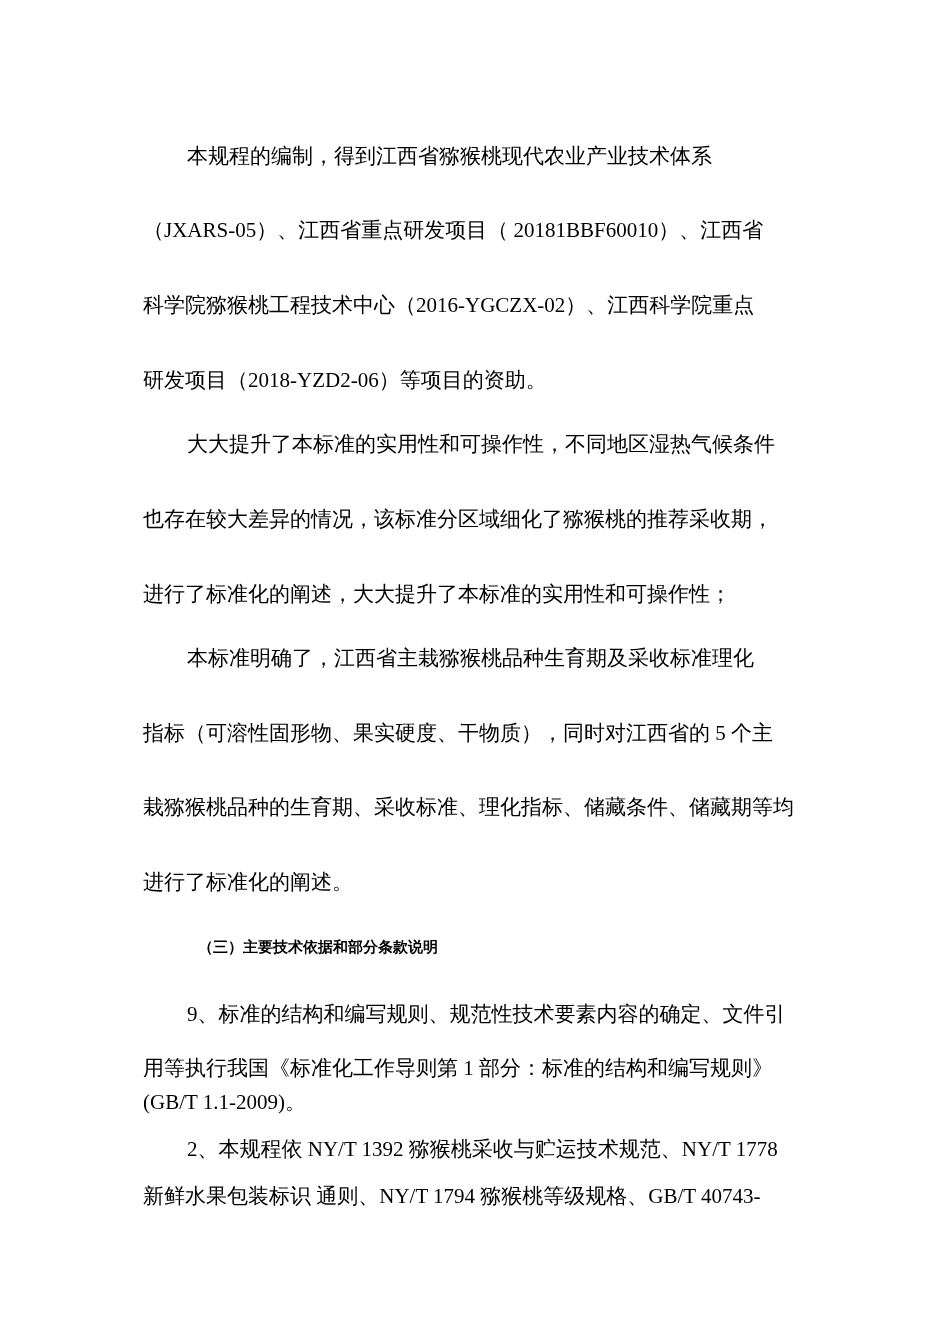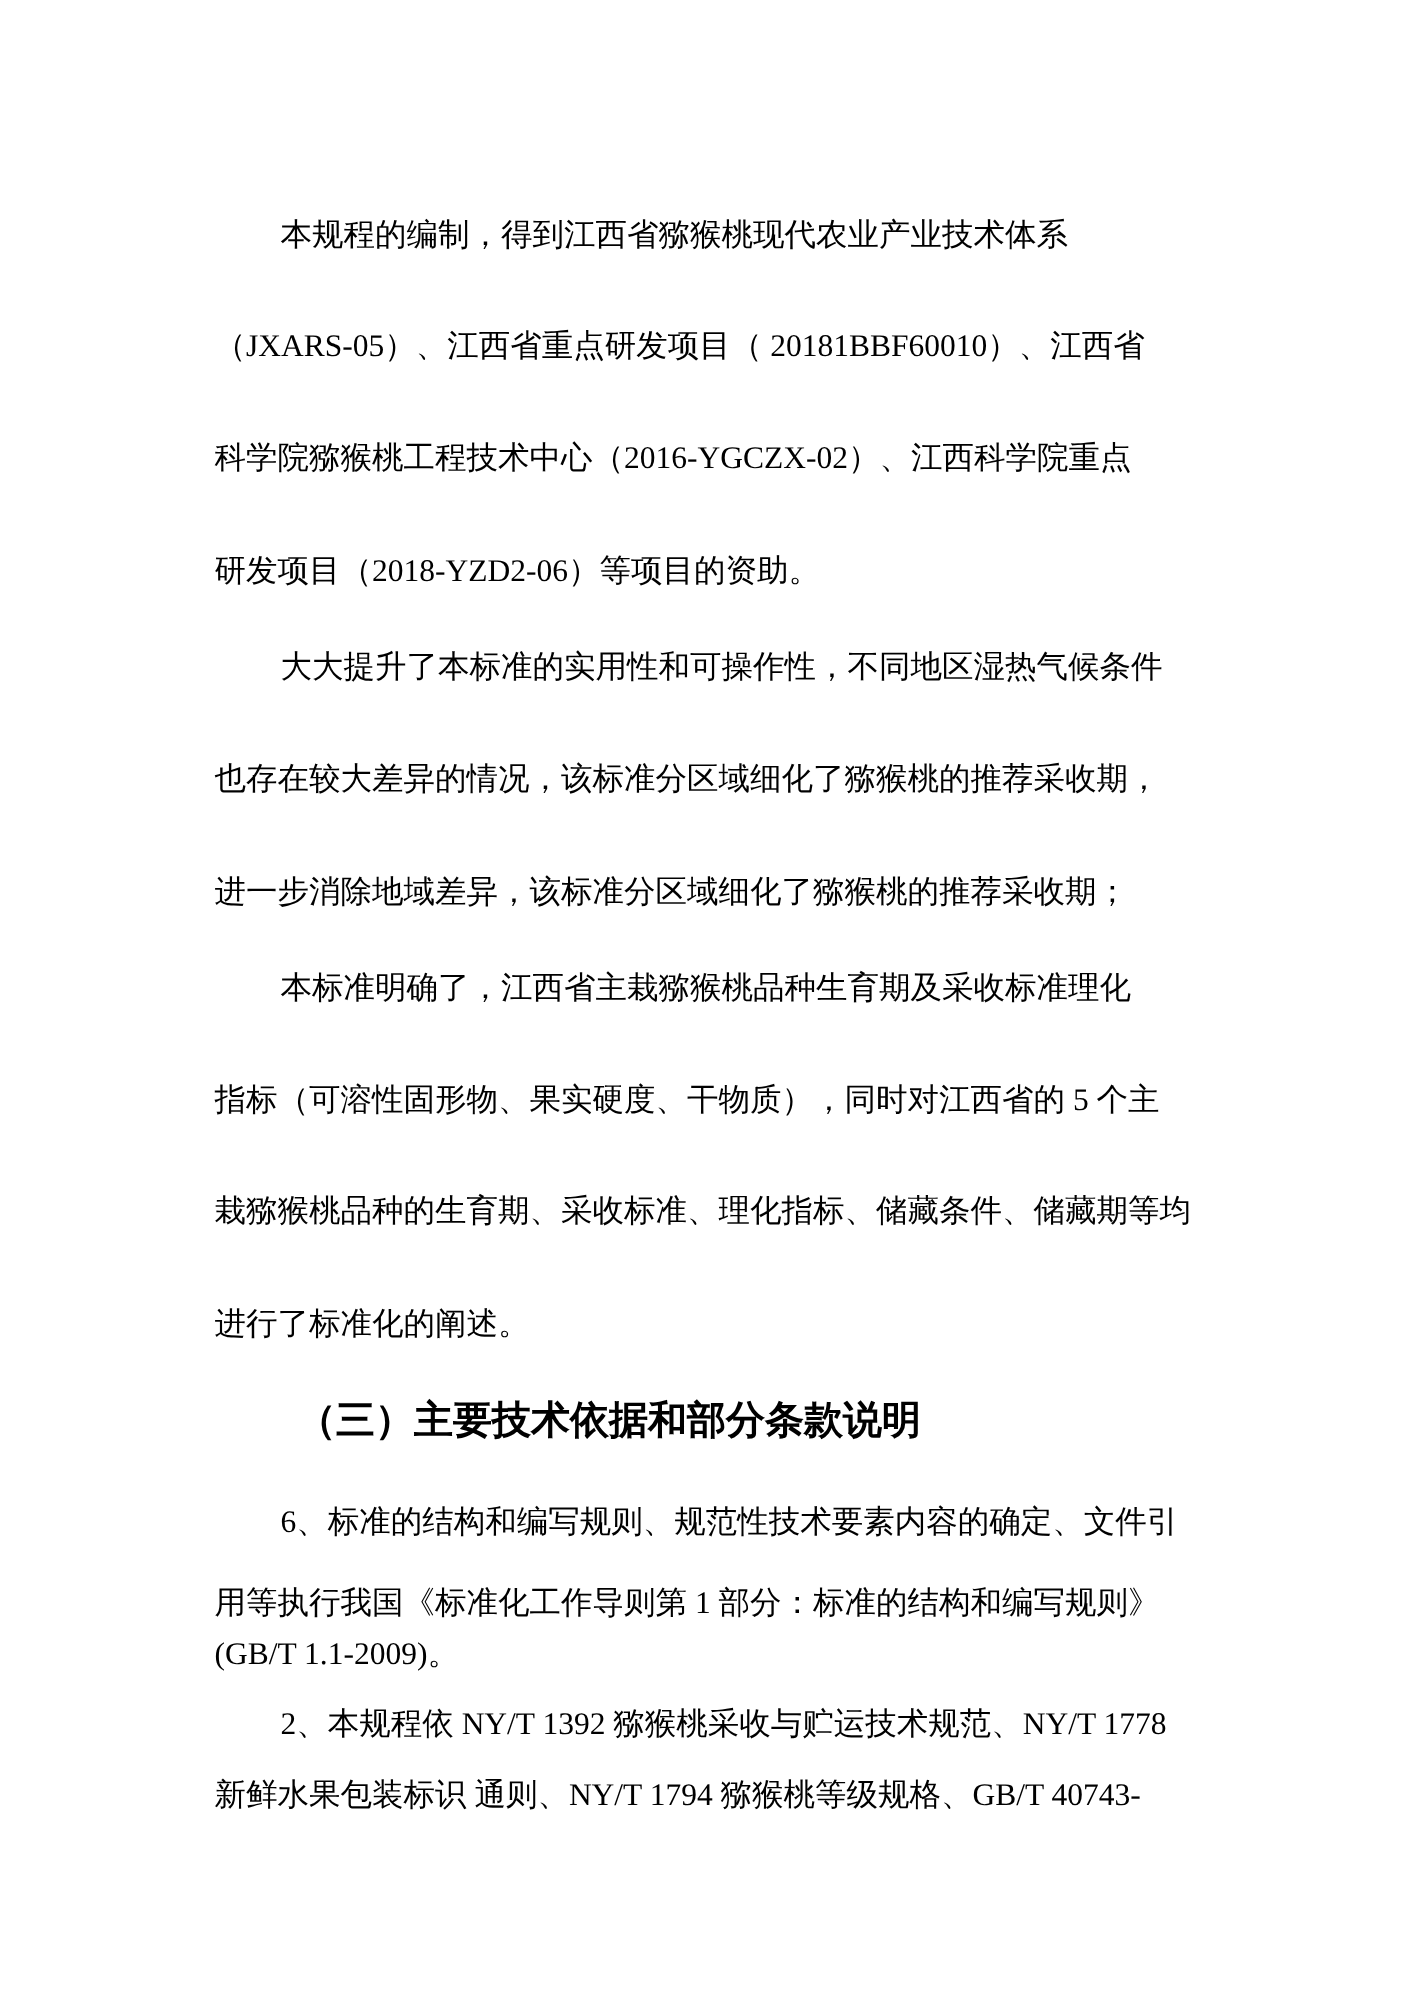--- a/index.html
+++ b/index.html
@@ -29,21 +29,21 @@
       width: 680px;
       font-size: 21px;
       line-height: 28px;
       white-space: nowrap;
       letter-spacing: 0px;
     }
     .indent { left: 187px; }
     .heading {
       position: absolute;
       left: 198px;
-      font-size: 26px;
+      font-size: 15px;
       line-height: 28px;
       font-weight: bold;
       white-space: nowrap;
       font-family: "DejaVu Sans", "Liberation Sans", sans-serif;
     }
   </style>
 </head>
 <body>
 
 <div class="page">
@@ -51,34 +51,34 @@
   <div>
     <div class="line indent" style="top:138px;">本规程的编制，得到江西省猕猴桃现代农业产业技术体系</div>
     <div class="line" style="top:212px;">（JXARS-05）、江西省重点研发项目（ 20181BBF60010）、江西省</div>
     <div class="line" style="top:287px;">科学院猕猴桃工程技术中心（2016-YGCZX-02）、江西科学院重点</div>
     <div class="line" style="top:362px;">研发项目（2018-YZD2-06）等项目的资助。</div>
   </div>
 
   <div>
     <div class="line indent" style="top:426px;">大大提升了本标准的实用性和可操作性，不同地区湿热气候条件</div>
     <div class="line" style="top:501px;">也存在较大差异的情况，该标准分区域细化了猕猴桃的推荐采收期，</div>
-    <div class="line" style="top:576px;">进一步消除地域差异，该标准分区域细化了猕猴桃的推荐采收期；</div>
+    <div class="line" style="top:576px;">进行了标准化的阐述，大大提升了本标准的实用性和可操作性；</div>
   </div>
 
   <div>
     <div class="line indent" style="top:640px;">本标准明确了，江西省主栽猕猴桃品种生育期及采收标准理化</div>
     <div class="line" style="top:715px;">指标（可溶性固形物、果实硬度、干物质），同时对江西省的 5 个主</div>
     <div class="line" style="top:789px;">栽猕猴桃品种的生育期、采收标准、理化指标、储藏条件、储藏期等均</div>
     <div class="line" style="top:864px;">进行了标准化的阐述。</div>
   </div>
 
   <div class="heading" style="top:929px;">（三）主要技术依据和部分条款说明</div>
 
   <div>
-    <div class="line indent" style="top:996px;">6、标准的结构和编写规则、规范性技术要素内容的确定、文件引</div>
+    <div class="line indent" style="top:996px;">9、标准的结构和编写规则、规范性技术要素内容的确定、文件引</div>
     <div class="line" style="top:1040px;margin-top:10px;">用等执行我国《标准化工作导则第 1 部分：标准的结构和编写规则》</div>
     <div class="line" style="top:1084px;">(GB/T 1.1-2009)。</div>
   </div>
 
   <div>
     <div class="line indent" style="top:1131px;">2、本规程依 NY/T 1392 猕猴桃采收与贮运技术规范、NY/T 1778</div>
     <div class="line" style="top:1178px;">新鲜水果包装标识 通则、NY/T 1794 猕猴桃等级规格、GB/T 40743-</div>
   </div>
 
 </div>

